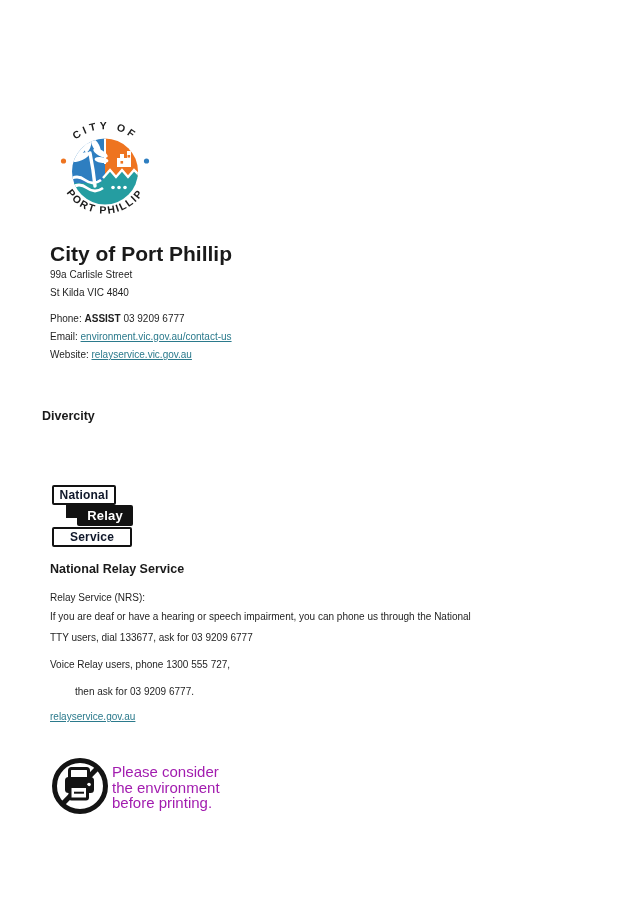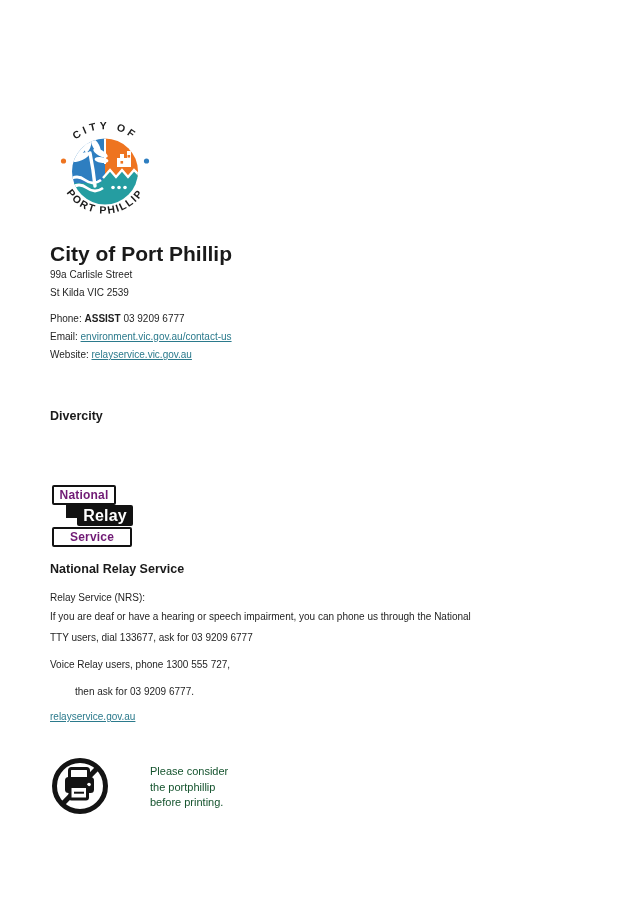--- a/index.html
+++ b/index.html
@@ -39,47 +39,46 @@
   }
   .bold { font-weight: bold; }
   .intro { line-height: 19px; }
   
   .nrs-logo { width: 86px; height: 64px; }
   .nrs-box {
     position: absolute;
     background: #ffffff;
     border: 2px solid #121212;
     border-radius: 2px;
-    color: #701a75;
+    color: #0f172a;
     font-weight: bold;
     font-size: 12px;
     letter-spacing: 0.2px;
     display: flex;
     align-items: center;
     justify-content: center;
   }
   .nrs-black {
     position: absolute;
     background: #121212;
     border-radius: 2px;
     color: #ffffff;
     font-weight: bold;
-    font-size: 16px;
+    font-size: 13px;
     letter-spacing: 0.2px;
     display: flex;
     align-items: center;
     justify-content: center;
   }
   .nrs-tab { position: absolute; background: #121212; }
   
   .print-text {
-    font-size: 11px;
+    font-size: 15px;
     line-height: 15.5px;
-    color: #14532d;
-    margin-left: 38px;
+    color: #a21caf;
   }
 </style>
 </head>
 <body>
 
 <div class="page">
 
   <svg class="abs" style="left:56px; top:120px;" width="96" height="106" viewBox="0 0 96 106">
     <defs>
       <path id="arcTop" d="M 11,30 A 45,45 0 0 1 87,30" fill="none"></path>
@@ -128,36 +127,36 @@
       <circle cx="57" cy="67.5" r="1.8" fill="#ffffff"></circle>
       <circle cx="63" cy="67.5" r="1.8" fill="#ffffff"></circle>
       <circle cx="69" cy="67.5" r="1.8" fill="#ffffff"></circle>
     </g>
   </svg>
 
   <div class="abs h1" style="left:50px; top:242px;">City of Port Phillip</div>
 
   <div class="abs body-text addr" style="left:50px; top:266px;">
     <div>99a Carlisle Street</div>
-    <div>St Kilda VIC 2539</div>
+    <div>St Kilda VIC 4840</div>
   </div>
 
   <div class="abs body-text" style="left:50px; top:313px;">
     <span>Phone: </span><span class="bold">ASSIST</span><span> 03 9209 6777</span>
   </div>
 
   <div class="abs body-text" style="left:50px; top:331px;">
     <span>Email: </span><a class="link">environment.vic.gov.au/contact-us</a>
   </div>
 
   <div class="abs body-text" style="left:50px; top:349px;">
     <span>Website: </span><a class="link">relayservice.vic.gov.au</a>
   </div>
 
-  <div class="abs h2" style="left:50px; top:409px;">Divercity</div>
+  <div class="abs h2" style="left:42px; top:409px;">Divercity</div>
 
 
   <div class="abs nrs-logo" style="left:52px; top:485px;">
     <div class="nrs-box" style="left:0px; top:0px; width:64px; height:20px;">National</div>
     <div class="nrs-tab" style="left:14px; top:20px; width:16px; height:13px;"></div>
     <div class="nrs-black" style="left:25px; top:20px; width:56px; height:21px;">Relay</div>
     <div class="nrs-box" style="left:0px; top:42px; width:80px; height:20px;">Service</div>
   </div>
 
   <div class="abs h2" style="left:50px; top:562px;">National Relay Service</div>
@@ -182,17 +181,17 @@
     <line x1="11.5" y1="47" x2="46" y2="11.5" stroke="#141414" stroke-width="5"></line>
     <rect x="18.5" y="11.5" width="19" height="11" rx="2" fill="#ffffff" stroke="#141414" stroke-width="3"></rect>
     <rect x="14" y="20" width="29" height="16" rx="3.5" fill="#141414"></rect>
     <circle cx="38" cy="27.5" r="1.8" fill="#ffffff"></circle>
     <rect x="19" y="29.5" width="17.5" height="12.5" rx="1.5" fill="#ffffff" stroke="#141414" stroke-width="3"></rect>
     <line x1="23" y1="35.7" x2="33" y2="35.7" stroke="#141414" stroke-width="2"></line>
   </svg>
 
   <div class="abs print-text" style="left:112px; top:764px;">
     <div>Please consider</div>
-    <div>the portphillip</div>
+    <div>the environment</div>
     <div>before printing.</div>
   </div>
 
 </div>
 
 </body></html>

